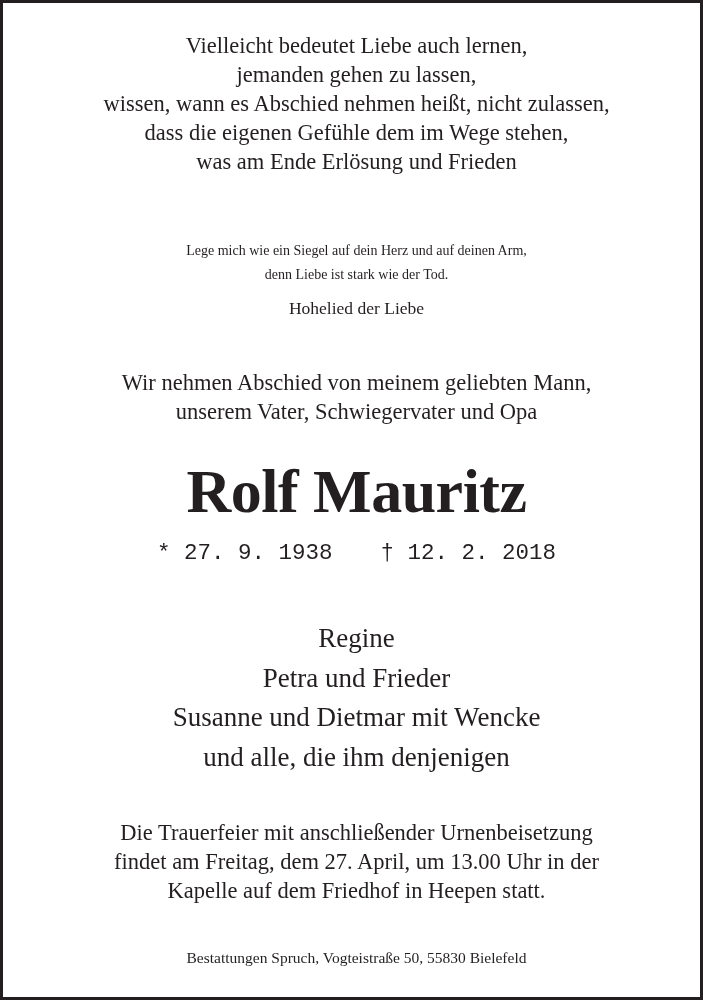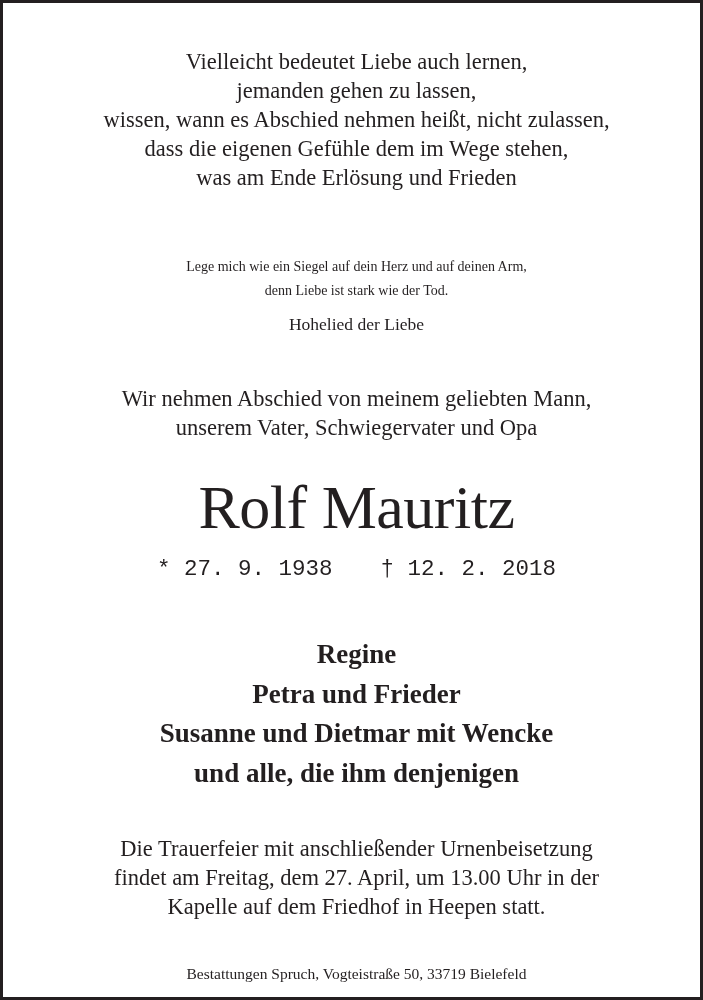--- a/index.html
+++ b/index.html
@@ -7,30 +7,30 @@
     .card {
       position: relative;
       box-sizing: border-box;
       width: 703px; height: 1000px;
       border: 3px solid #231f20;
       background: #ffffff;
       color: #231f20;
       font-family: "Liberation Serif", "DejaVu Serif", serif;
       text-align: center;
     }
-    .abs { position: absolute; left: 10px; right: 0; margin-top: 16px; }
+    .abs { position: absolute; left: 10px; right: 0; }
     .poem { top: 28px; font-size: 22.5px; line-height: 29px; }
     .verse { top: 236px; font-size: 14px; line-height: 24px; }
     .source { top: 293px; font-size: 17.5px; line-height: 24px; }
     .intro { top: 365px; font-size: 22.5px; line-height: 29px; }
-    .name { top: 448px; font-size: 62px; font-weight: normal; line-height: 80px; letter-spacing: -0.5px; }
+    .name { top: 448px; font-size: 62px; font-weight: bold; line-height: 80px; letter-spacing: -0.5px; }
     .dates { top: 535px; font-size: 22.5px; line-height: 28px; }
     .dates span { display: inline-block; font-family: Liberation Mono, monospace; }
     .dates .gap { width: 48px; }
-    .mourners { top: 616px; font-size: 27px; font-weight: bold; line-height: 39.5px; }
+    .mourners { top: 616px; font-size: 27px; font-weight: normal; line-height: 39.5px; }
     .service { top: 815px; font-size: 22.5px; line-height: 29px; }
     .funeral-home { top: 945px; font-size: 15.5px; line-height: 20px; }
     .line { display: block; white-space: nowrap; }
   </style>
 </head>
 <body>
 
 <div class="card">
 
   <div class="abs poem">
@@ -65,15 +65,15 @@
     <span class="line">Susanne und Dietmar mit Wencke</span>
     <span class="line">und alle, die ihm denjenigen</span>
   </div>
 
   <div class="abs service">
     <span class="line">Die Trauerfeier mit anschließender Urnenbeisetzung</span>
     <span class="line">findet am Freitag, dem 27. April, um 13.00 Uhr in der</span>
     <span class="line">Kapelle auf dem Friedhof in Heepen statt.</span>
   </div>
 
-  <div class="abs funeral-home">Bestattungen Spruch, Vogteistraße 50, 33719 Bielefeld</div>
+  <div class="abs funeral-home">Bestattungen Spruch, Vogteistraße 50, 55830 Bielefeld</div>
 
 </div>
 
 </body></html>

